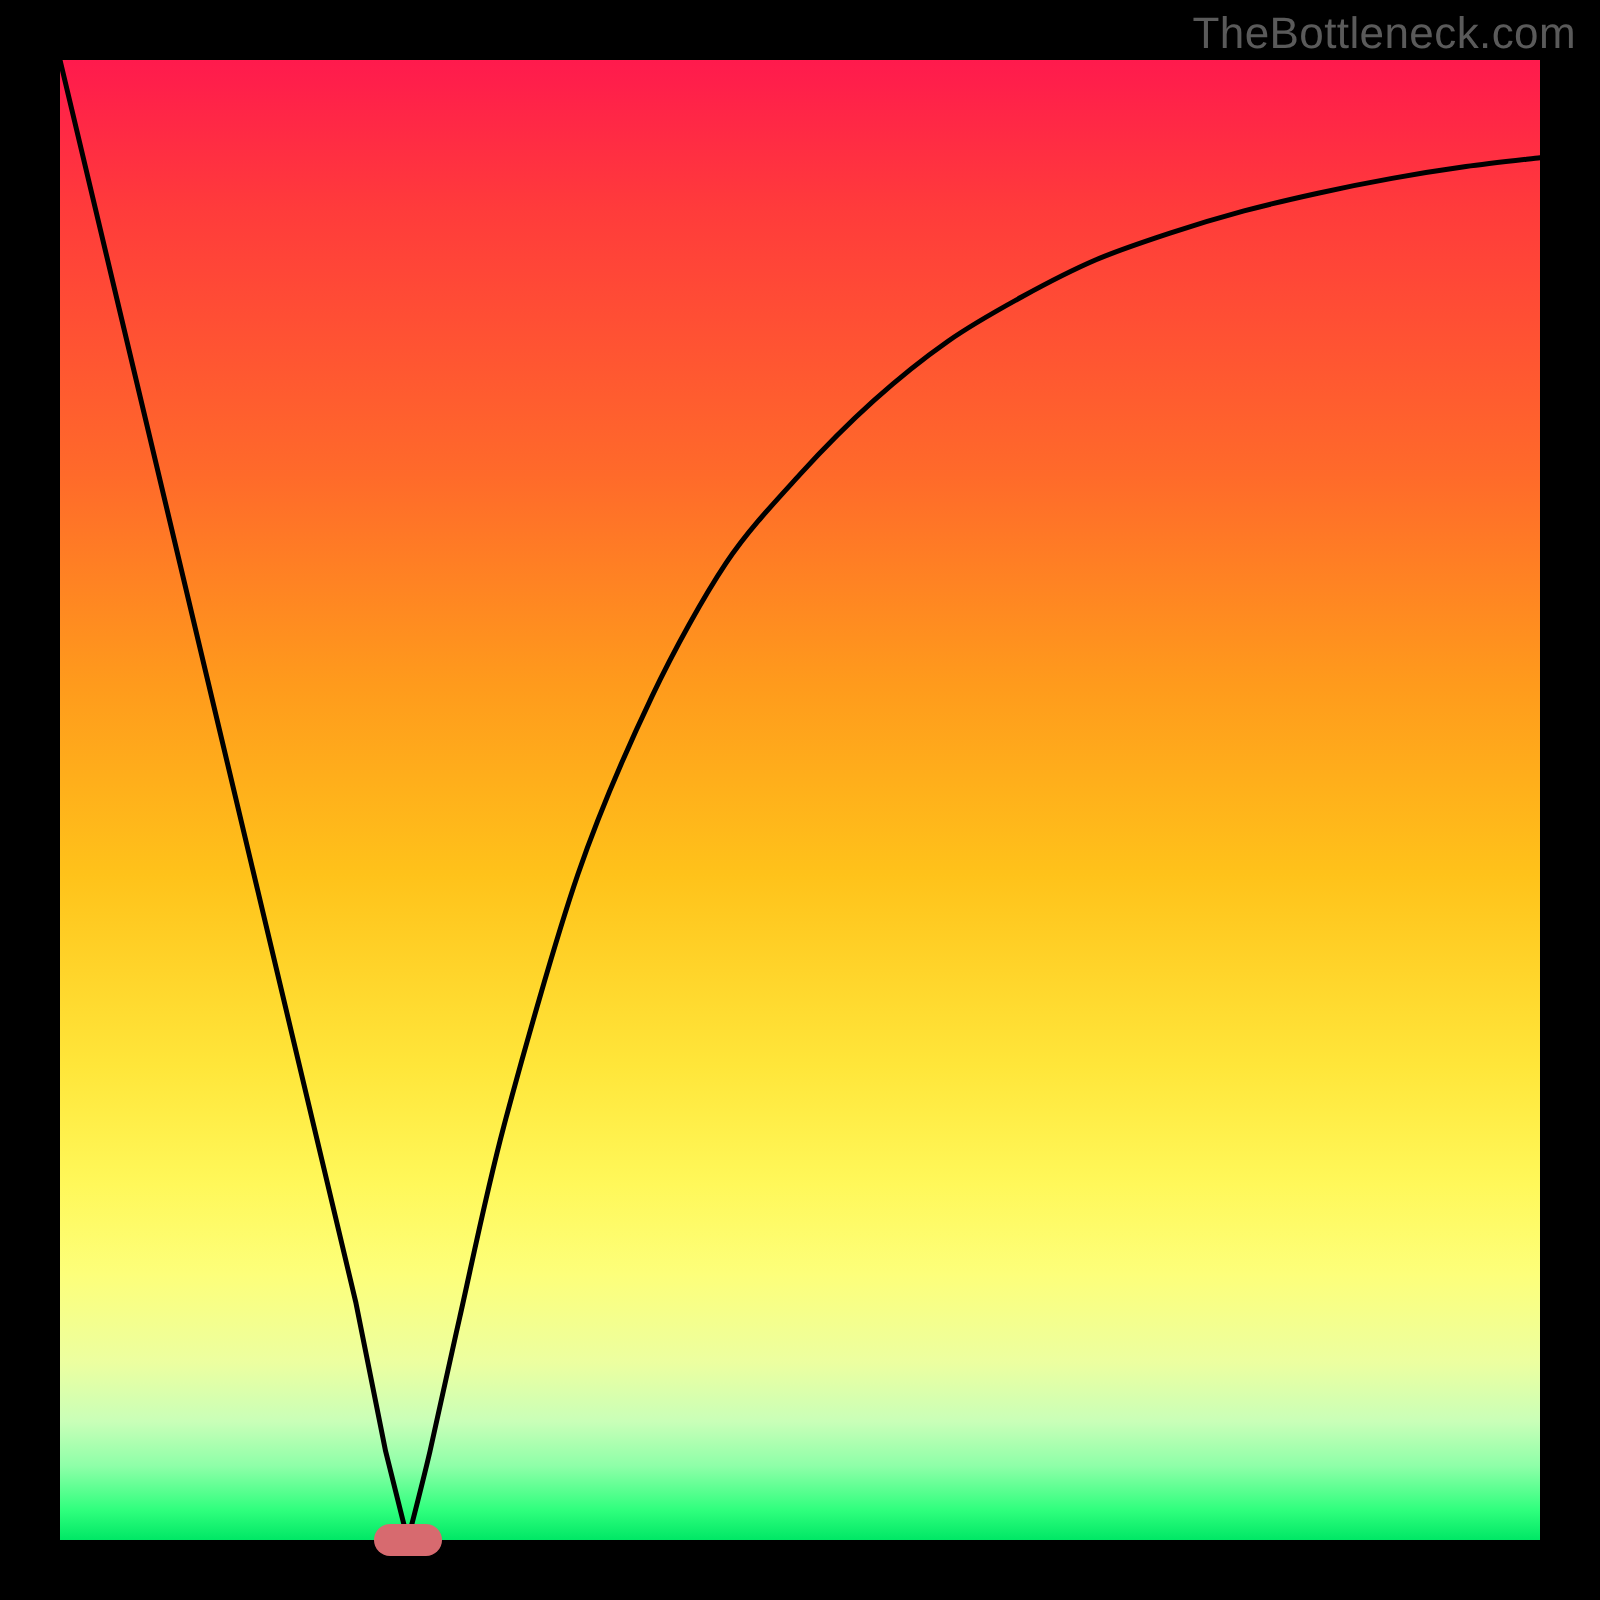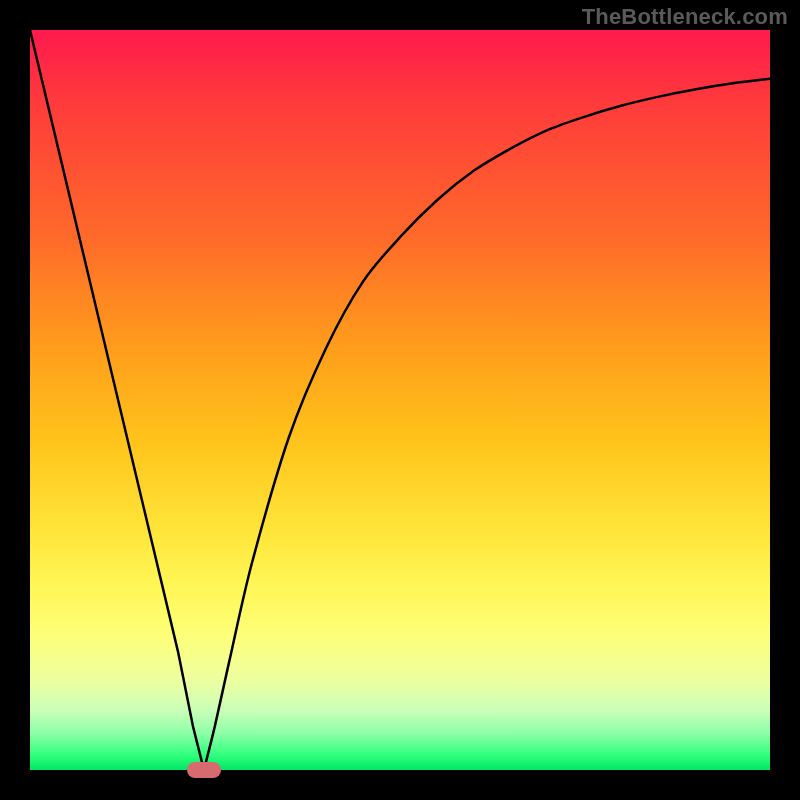--- a/index.html
+++ b/index.html
@@ -46,21 +46,21 @@
     width: 740px;
     height: 740px;
     overflow: visible;
   }
   .watermark {
     position: absolute;
     top: 4px;
     right: 12px;
     color: #5a5a5a;
     font-size: 22px;
-    font-weight: 700;
+    font-weight: 400;
     letter-spacing: 0.2px;
     text-align: right;
   }
   .marker {
     position: absolute;
     width: 34px;
     height: 16px;
     background: #d76a6f;
     border-radius: 8px;
     transform: translate(-50%, -50%);

